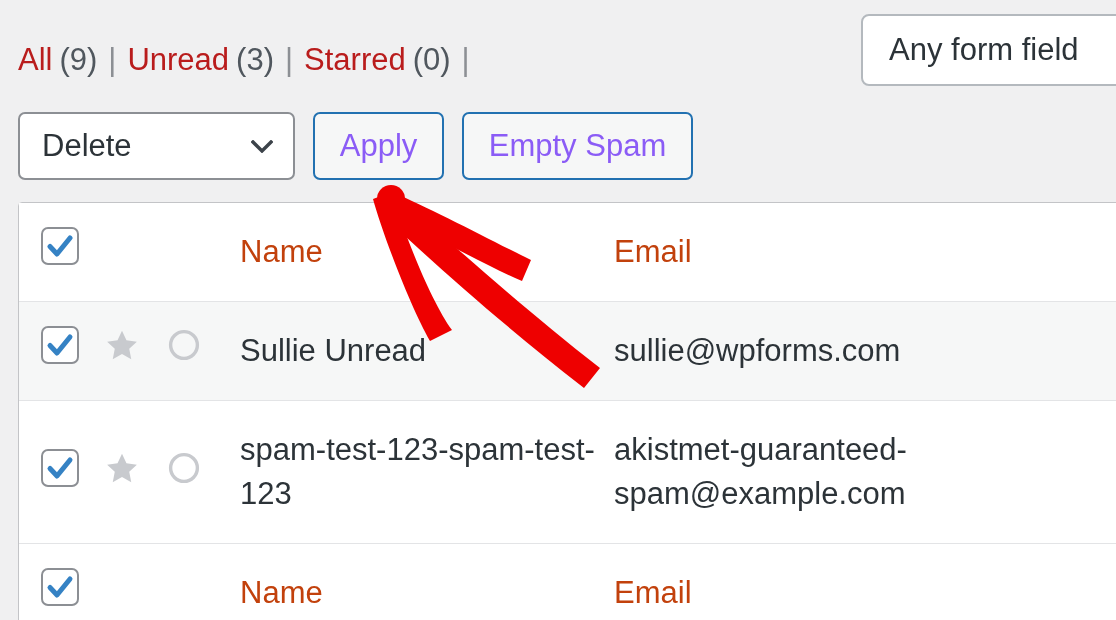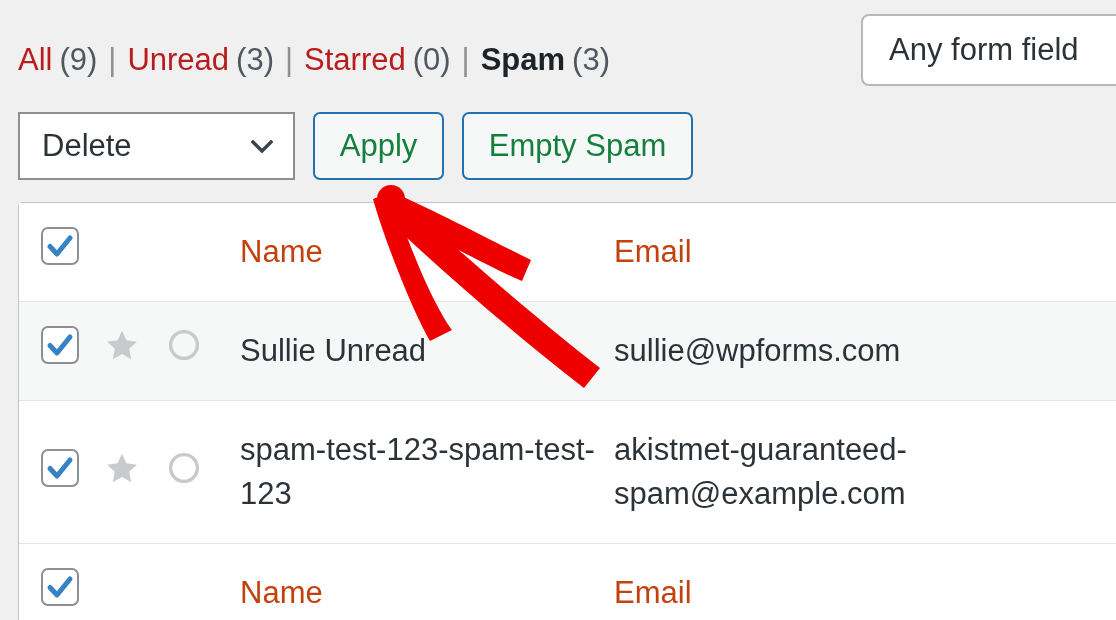--- a/index.html
+++ b/index.html
@@ -72,42 +72,42 @@
     display: flex;
     align-items: center;
     gap: 18px;
   }
   .bulk-select {
     width: 277px;
     height: 68px;
     box-sizing: border-box;
     background: #fff;
     border: 2px solid #8c8f94;
-    border-radius: 0;
+    border-radius: 7px;
     display: flex;
     align-items: center;
     justify-content: space-between;
     padding: 0 20px 0 22px;
     font-size: 31px;
     color: #2c3338;
     cursor: pointer;
   }
   .chev {
     width: 22px;
     height: 13px;
     flex: none;
     display: block;
   }
   .btn-secondary {
     height: 68px;
     box-sizing: border-box;
     background: #f6f7f7;
     border: 2px solid #2271b1;
     border-radius: 7px;
-    color: #15803d;
+    color: #8b5cf6;
     font-size: 31px;
     font-family: "Liberation Sans", sans-serif;
     display: flex;
     align-items: center;
     justify-content: center;
     padding: 0 26px;
     cursor: pointer;
   }
   #apply-button { width: 131px; padding: 0; }
   #empty-spam-button { width: 231px; padding: 12px; }
@@ -203,23 +203,20 @@
   </span>
   <span class="filter-sep">|</span>
   <span>
     <a class="filter-link">Unread</a><span class="filter-count">(3)</span>
   </span>
   <span class="filter-sep">|</span>
   <span>
     <a class="filter-link">Starred</a><span class="filter-count">(0)</span>
   </span>
   <span class="filter-sep">|</span>
-  <span>
-    <a class="filter-link current">Spam</a><span class="filter-count">(3)</span>
-  </span>
 </div>
 
 <div class="form-field-select">
   <span>Any form field</span>
 </div>
 
 <div class="toolbar">
   <div class="bulk-select">
     <span>Delete</span>
     <svg class="chev" viewBox="0 0 22 13">

